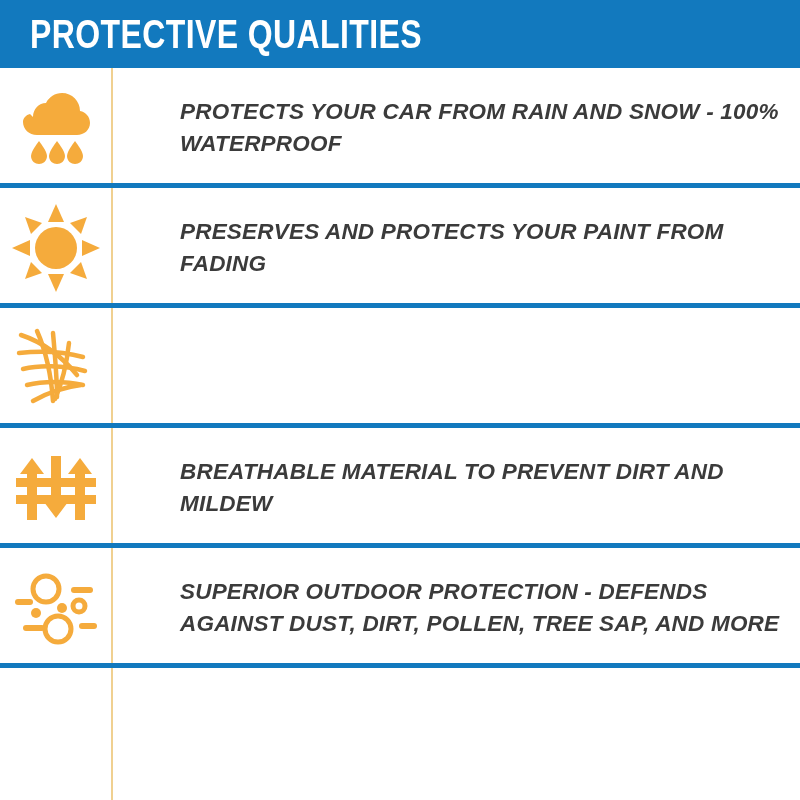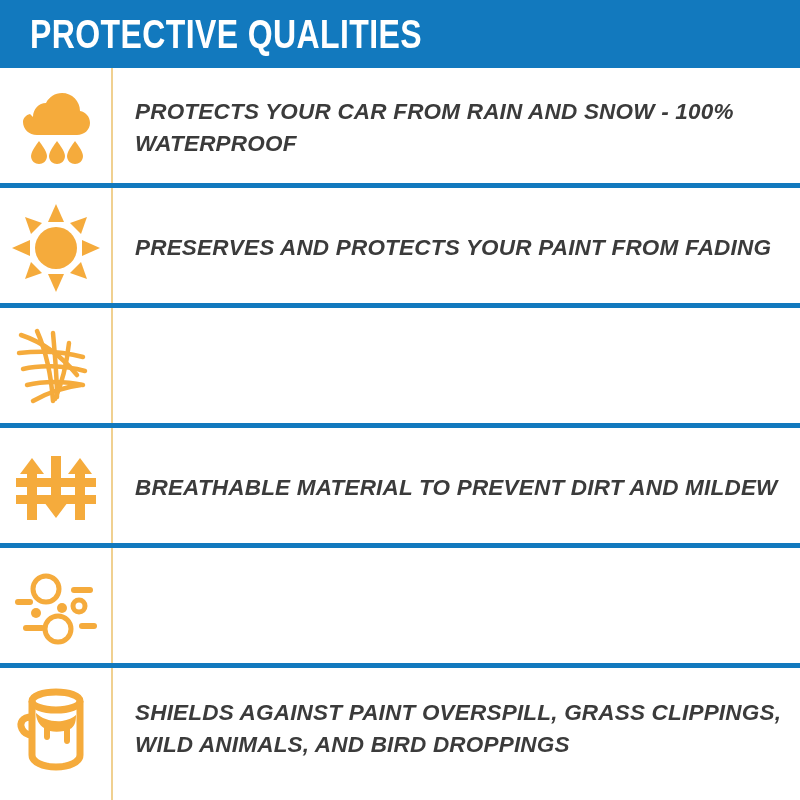--- a/index.html
+++ b/index.html
@@ -99,20 +99,21 @@
   }
   .icon-svg {
     display: block;
   }
 
   .text-cell {
     flex: 1;
     padding-left: 24px;
     padding-right: 16px;
     box-sizing: border-box;
+    margin-left: 45px;
   }
   .row-text {
     color: #3b3b3b;
     font-family: "Liberation Sans", sans-serif;
     font-weight: bold;
     font-style: italic;
     font-size: 22.5px;
     line-height: 32px;
     letter-spacing: 0.2px;
     margin: 0;
@@ -231,44 +232,21 @@
               <circle cx="25" cy="50" r="5"></circle>
               <circle cx="51" cy="45" r="5"></circle>
               <rect x="4" y="36" width="18" height="6" rx="3"></rect>
               <rect x="60" y="24" width="22" height="6" rx="3"></rect>
               <rect x="12" y="62" width="22" height="6" rx="3"></rect>
               <rect x="68" y="60" width="18" height="6" rx="3"></rect>
             </g>
           </svg>
         </span>
       </div>
-      <div class="row-divider"></div>
-    </div>
-
-    <div class="row tall">
-      <div class="icon-cell">
-        <span>
-          <svg class="icon-svg" width="88" height="92" viewBox="0 0 88 92">
-            <g fill="none" stroke="#f5ab3c" stroke-width="7" stroke-linejoin="round">
-
-              <path d="M20 18 L20 72 C20 79 31 84 44 84 C57 84 68 79 68 72 L68 18"></path>
-
-              <ellipse cx="44" cy="18" rx="24" ry="9"></ellipse>
-
-              <path d="M20 34 C10 34 7 40 10 46 C12 50 16 52 20 52"></path>
-            </g>
-
-            <g fill="#f5ab3c">
-              <path d="M24 30 C30 36 40 39 50 38 C56 37 61 35 64 32
-                       C64 40 62 44 58 46 L58 58 C58 62 52 62 52 58 L52 48
-                       C47 49 42 49 38 48 L38 54 C38 58 32 58 32 54 L32 45
-                       C27 42 24 36 24 30 Z"></path>
-            </g>
-          </svg>
-        </span>
-      </div>
-      <div class="text-cell">
-        <p class="row-text">SHIELDS AGAINST PAINT OVERSPILL, GRASS CLIPPINGS, WILD ANIMALS, AND BIRD DROPPINGS</p>
-      </div>
-    </div>
+      <div class="text-cell">
+        <p class="row-text">SUPERIOR OUTDOOR PROTECTION - DEFENDS AGAINST DUST, DIRT, POLLEN, TREE SAP, AND MORE</p>
+      </div>
+      <div class="row-divider"></div>
+    </div>
+
 
   </div>
 </div>
 
 </body></html>

